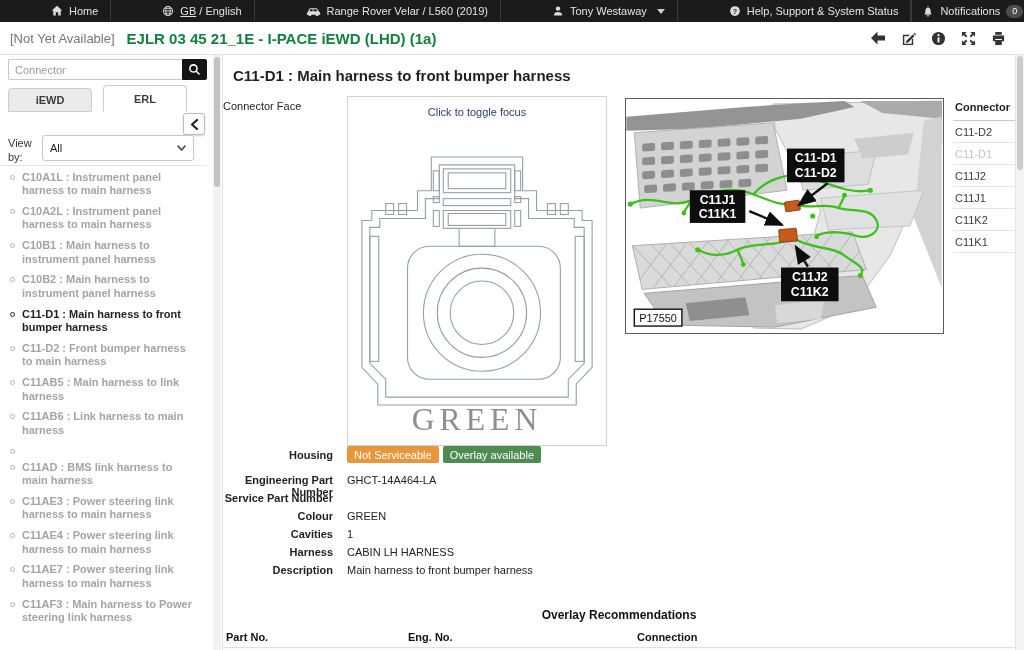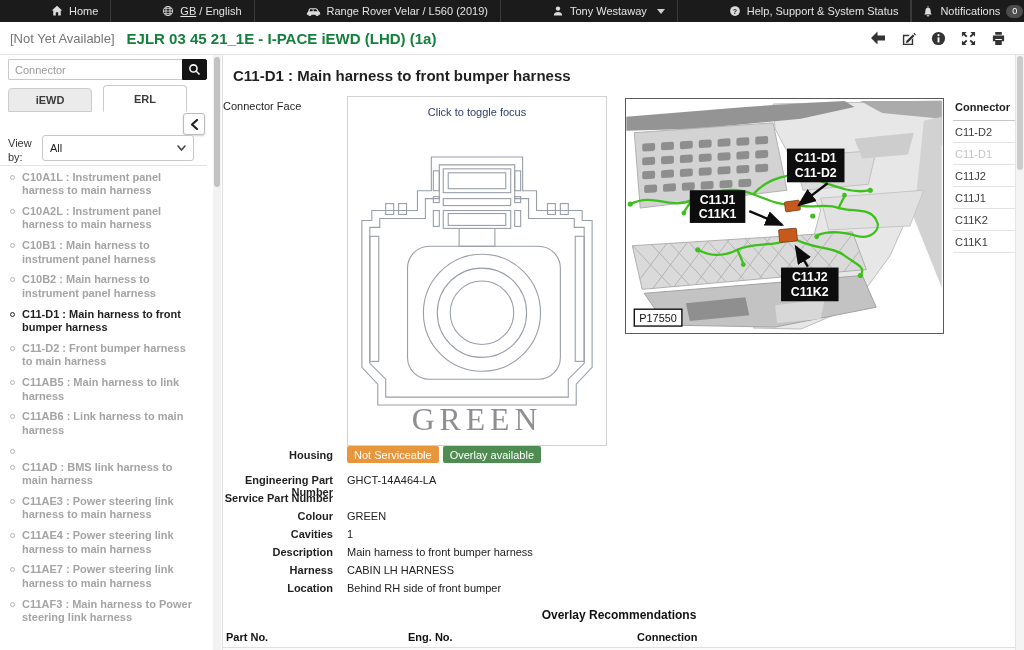--- a/index.html
+++ b/index.html
@@ -426,30 +426,26 @@
         </div>
         <div class="detail-row">
           <div class="detail-label">Colour</div>
           <div class="detail-value">GREEN</div>
         </div>
         <div class="detail-row">
           <div class="detail-label">Cavities</div>
           <div class="detail-value">1</div>
         </div>
         <div class="detail-row">
+          <div class="detail-label">Harness</div>
+          <div class="detail-value">CABIN LH HARNESS</div>
+        </div>
+        <div class="detail-row">
           <div class="detail-label">Description</div>
           <div class="detail-value">Main harness to front bumper harness</div>
-        </div>
-        <div class="detail-row">
-          <div class="detail-label">Harness</div>
-          <div class="detail-value">CABIN LH HARNESS</div>
-        </div>
-        <div class="detail-row">
-          <div class="detail-label">Location</div>
-          <div class="detail-value">Behind RH side of front bumper</div>
         </div>
       </div>
 
     <div class="overlay-section">
       <div class="overlay-heading">Overlay Recommendations</div>
       <div class="overlay-headers" id="overlay-headers">
           <span class="oh-col1">Part No.</span>
           <span class="oh-col2">Eng. No.</span>
           <span class="oh-col3">Connection</span>
         </div>

